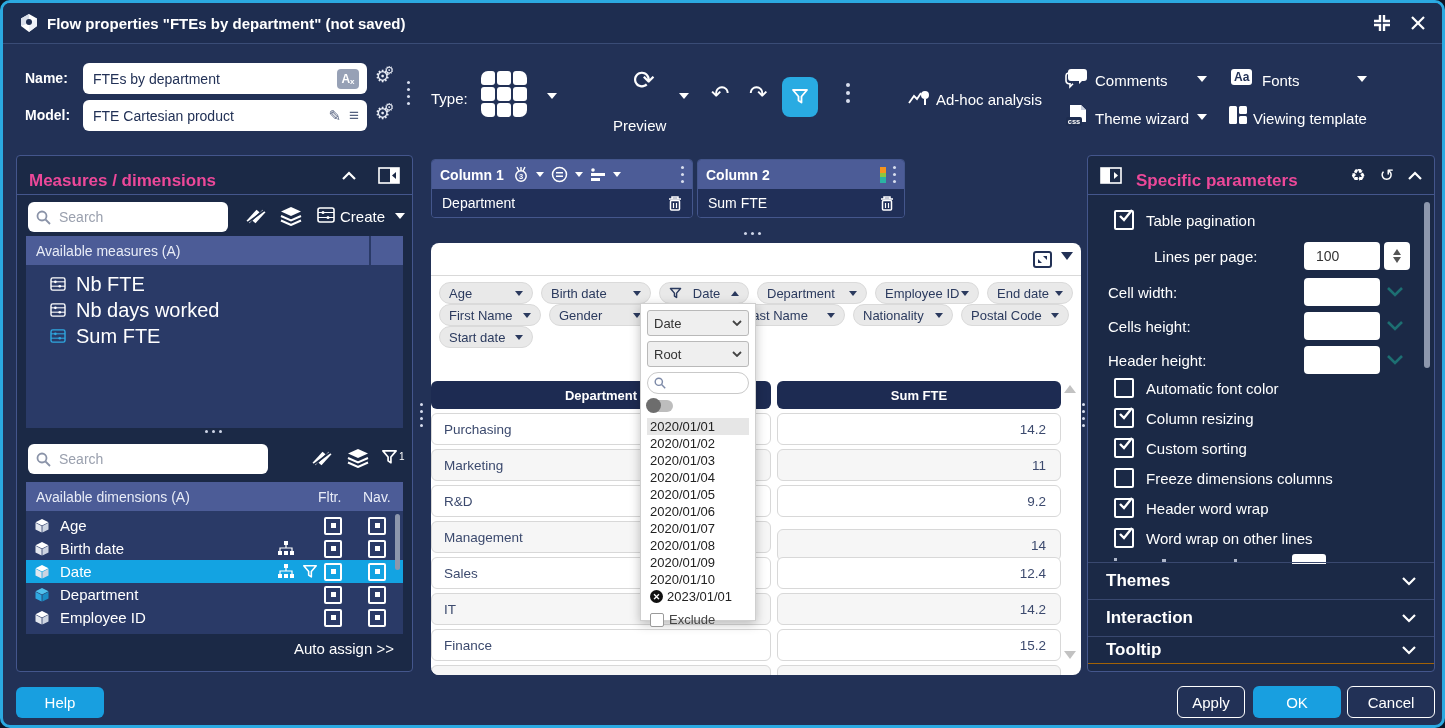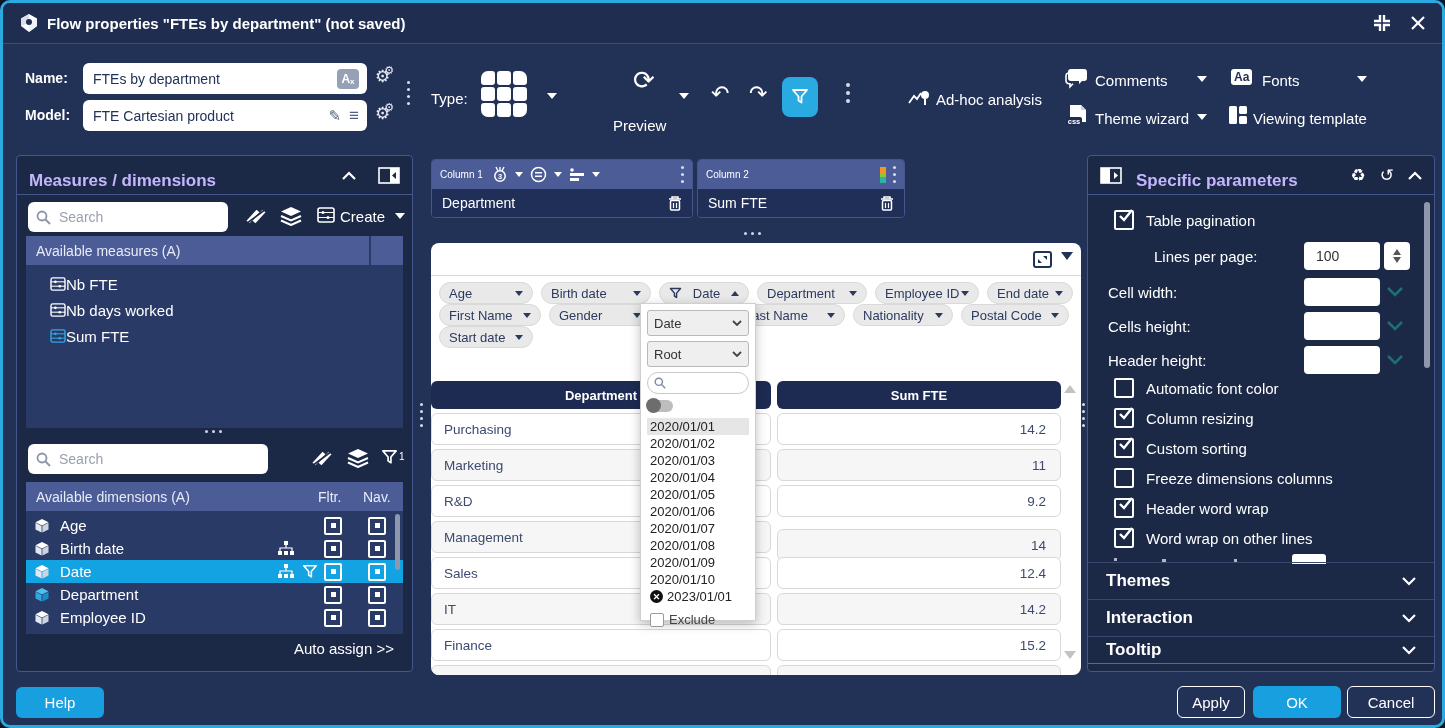--- a/index.html
+++ b/index.html
@@ -22,35 +22,35 @@
   .hdots i{width:3px;height:3px;border-radius:50%;background:#cfd6e8;}
   .type-grid{display:grid;grid-template-columns:repeat(3,14px);grid-template-rows:repeat(3,14px);gap:2px;}
   .type-grid i{background:#fff;border-radius:3px;}
   .type-grid i:nth-child(1){border-top-left-radius:7px}.type-grid i:nth-child(3){border-top-right-radius:7px}
   .type-grid i:nth-child(7){border-bottom-left-radius:7px}.type-grid i:nth-child(9){border-bottom-right-radius:7px}
   .filter-btn{background:#29abe2;border-radius:8px;width:36px;height:40px;display:flex;align-items:center;justify-content:center;}
   .aa-badge{background:#fff;color:#223156;font-weight:700;font-size:12px;border-radius:3px;padding:1px 3px;}
   
   .panel{position:absolute;background:#1b2946;border:1px solid #44568c;border-radius:4px;box-sizing:border-box;}
   .panel-hd{height:38px;display:flex;align-items:center;padding:0 12px;border-bottom:1px solid #44568c;}
-  .panel-title{color:#c4b5fd;font-weight:700;font-size:17px;margin-top:12px;}
+  .panel-title{color:#ec4899;font-weight:700;font-size:17px;margin-top:12px;}
   .list{position:absolute;background:#2a3a67;overflow:hidden;}
   .list-hd{height:29px;background:#4c5c97;color:#e8ecf7;font-size:14px;display:flex;align-items:center;padding:0 10px;}
-  .m-item{height:26px;display:flex;align-items:center;padding-left:24px;color:#fff;font-size:15px;}
+  .m-item{height:26px;display:flex;align-items:center;gap:10px;padding-left:24px;color:#fff;font-size:20px;}
   .d-row{height:23px;display:flex;align-items:center;color:#fff;font-size:15px;position:relative;padding-left:8px;}
   .d-row.sel{background:#13a3e2;}
   .mini-check{position:absolute;width:14px;height:14px;border:2px solid #fff;border-radius:2px;display:flex;align-items:center;justify-content:center;}
   .mini-check i{width:5px;height:5px;background:#fff;display:block;}
   .search-wrap{display:flex;align-items:center;background:#fff;border-radius:6px;height:30px;padding:0 8px;gap:6px;}
   .search-wrap input{border:none;outline:none;font-size:14px;color:#333;flex:1;min-width:0;font-family:"Liberation Sans",sans-serif;background:transparent;}
   .search-wrap input::placeholder{color:#9aa0ae;}
   
   .col-box{position:absolute;border-radius:4px;overflow:hidden;border:1px solid #44568c;}
   .col-box .hd{height:29px;background:#4c5c97;display:flex;align-items:center;padding:0 8px;gap:7px;color:#fff;}
-  .col-box .hd .t{font-weight:400;font-size:10px;margin-right:2px;}
+  .col-box .hd .t{font-weight:700;font-size:14px;margin-right:2px;}
   .col-box .fld{height:28px;background:#202f58;display:flex;align-items:center;padding:0 10px;color:#fff;font-size:14px;}
   
   .preview{position:absolute;left:428px;top:240px;width:650px;height:432px;background:#fff;border-radius:8px;overflow:hidden;}
   .chip{position:absolute;height:22px;background:#e9e9e9;border:1px solid #dadada;border-radius:12px;display:flex;align-items:center;padding:0 9px;font-size:13px;color:#2b3a5e;justify-content:space-between;box-sizing:border-box;}
   .chip .tri{width:0;height:0;border-left:4px solid transparent;border-right:4px solid transparent;border-top:5px solid #2b3a5e;}
   .chip .triu{width:0;height:0;border-left:4px solid transparent;border-right:4px solid transparent;border-bottom:5px solid #2b3a5e;}
   .th-cell{position:absolute;height:28px;background:#1d2b52;border-radius:6px;color:#fff;font-weight:700;font-size:13px;display:flex;align-items:center;justify-content:center;}
   .td-cell{position:absolute;height:32px;background:#fff;border:1px solid #d8d8d8;border-radius:6px;color:#3c4a6e;font-size:13.5px;display:flex;align-items:center;box-sizing:border-box;}
   .td-cell.alt{background:#f6f6f6;}
   .td-l{padding-left:12px;}

